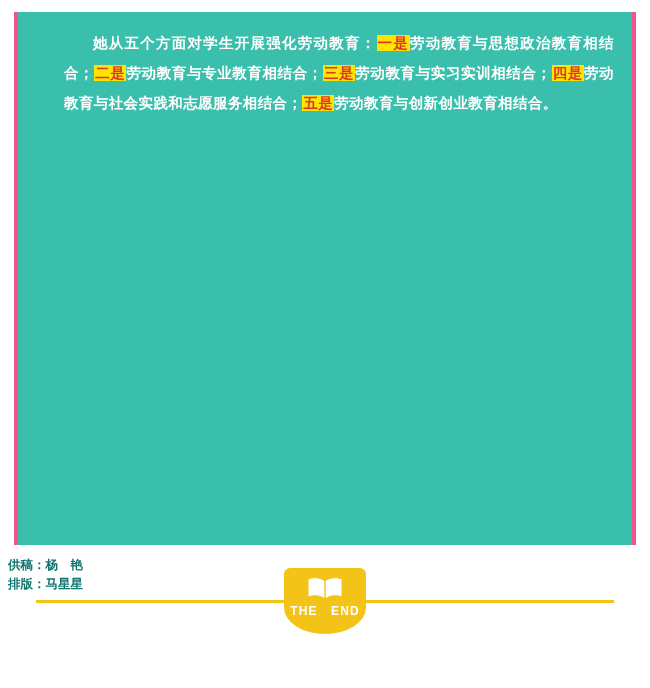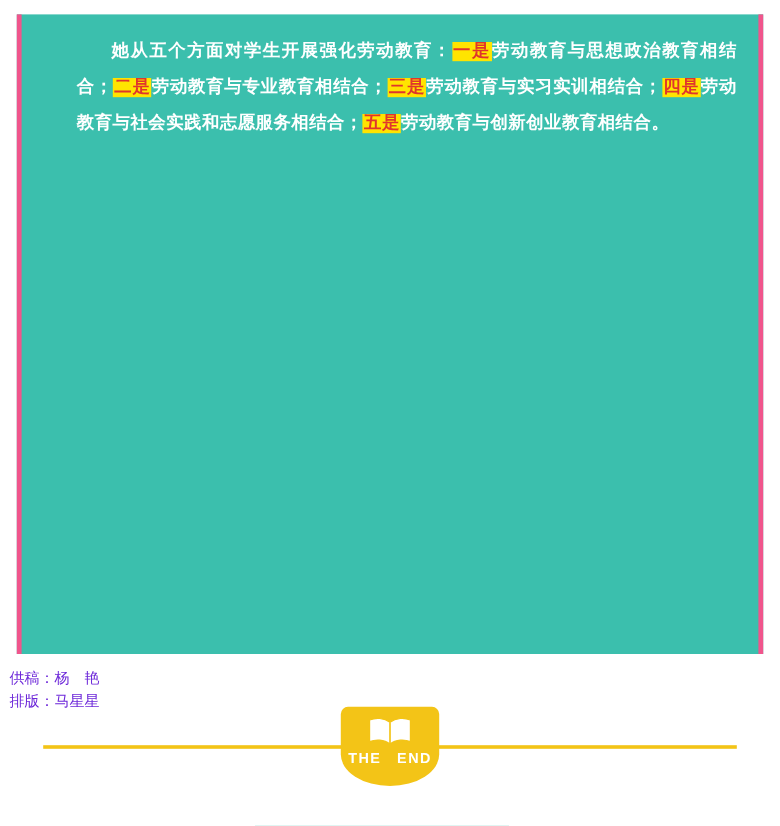--- a/index.html
+++ b/index.html
@@ -58,31 +58,31 @@
   }
   
   .credits {
     position: absolute;
     left: 8px;
     top: 556px;
     width: 300px;
   }
   .credit-line {
     font-size: 12.5px;
-    color: #6d28d9;
-    font-weight: normal;
+    color: #0f766e;
+    font-weight: bold;
     line-height: 19px;
     white-space: pre;
     font-family: "Liberation Sans", sans-serif;
   }
   
   .footer {
     position: absolute;
     left: 0;
-    top: 589px;
+    top: 568px;
     width: 650px;
     height: 80px;
   }
   .rule {
     position: absolute;
     top: 32px;
     height: 3px;
     background: #f3c417;
   }
   .rule.left { left: 36px; width: 252px; }

